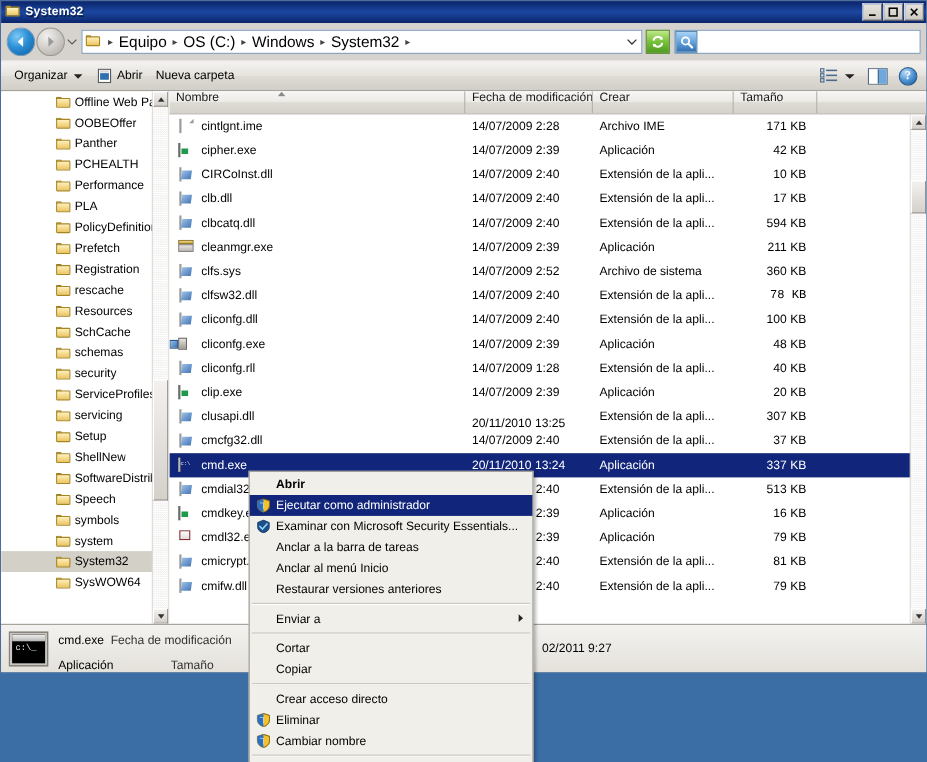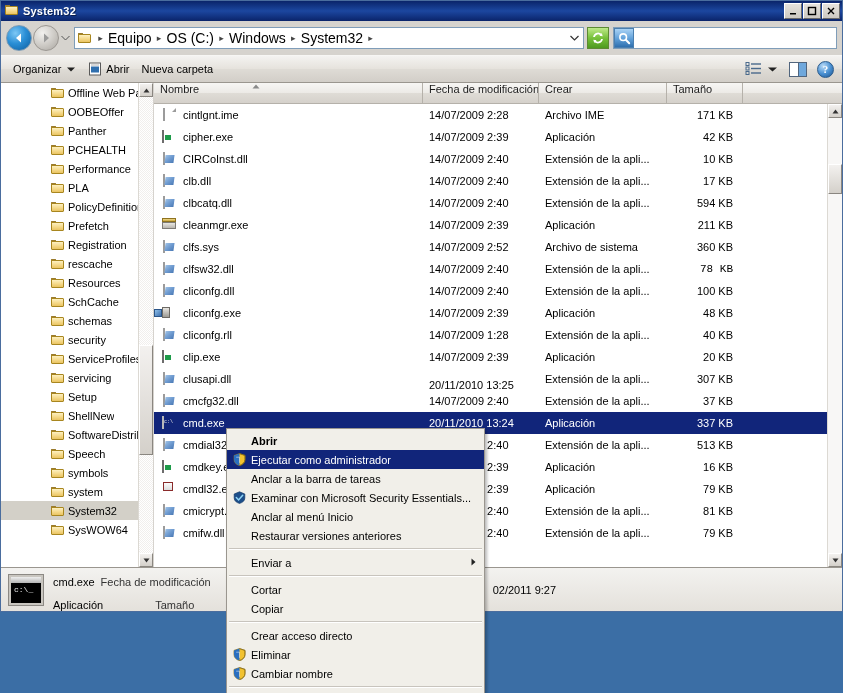--- a/index.html
+++ b/index.html
@@ -868,31 +868,31 @@
             <svg width="13" height="13" viewBox="0 0 13 13">
               <path d="M6.5 0.6 L12 2.4 V6.5 C12 9.6 9.6 11.7 6.5 12.6 C3.4 11.7 1 9.6 1 6.5 V2.4 Z" fill="#f2c230" stroke="#8a6d14" stroke-width="0.7"></path>
               <path d="M6.5 0.6 L1 2.4 V6.5 C1 9.6 3.4 11.7 6.5 12.6 Z" fill="#2a6fc0"></path>
               <path d="M6.5 0.6 L12 2.4 V6.5 C12 9.6 9.6 11.7 6.5 12.6" fill="none" stroke="#8a6d14" stroke-width="0.7"></path>
               <path d="M3.2 4.2 H6.5 V9.8" stroke="#ffffff" stroke-width="0.9" fill="none" opacity="0.55"></path>
             </svg>
           </span>
           <span class="mi-txt">Ejecutar como administrador</span>
         </div>
         <div class="mi">
-          <span class="mi-ico"></span>
-          <span class="mi-txt">Anclar a la barra de tareas</span>
-        </div>
-        <div class="mi">
           <span class="mi-ico">
             <svg width="13" height="13" viewBox="0 0 13 13">
               <path d="M6.5 0.8 L11.8 3.0 V7.0 C11.8 9.9 9.4 11.6 6.5 12.4 C3.6 11.6 1.2 9.9 1.2 7.0 V3.0 Z" fill="#1c4e8a" stroke="#123a68" stroke-width="0.7"></path>
               <path d="M3.3 6.6 L5.6 9.0 L9.7 4.3" stroke="#8fd4f5" stroke-width="1.5" fill="none" stroke-linecap="round"></path>
             </svg>
           </span>
           <span class="mi-txt">Examinar con Microsoft Security Essentials...</span>
+        </div>
+        <div class="mi">
+          <span class="mi-ico"></span>
+          <span class="mi-txt">Anclar a la barra de tareas</span>
         </div>
         <div class="mi">
           <span class="mi-ico"></span>
           <span class="mi-txt">Anclar al menú Inicio</span>
         </div>
         <div class="mi">
           <span class="mi-ico"></span>
           <span class="mi-txt">Restaurar versiones anteriores</span>
         </div>
         <div class="msep"></div>

